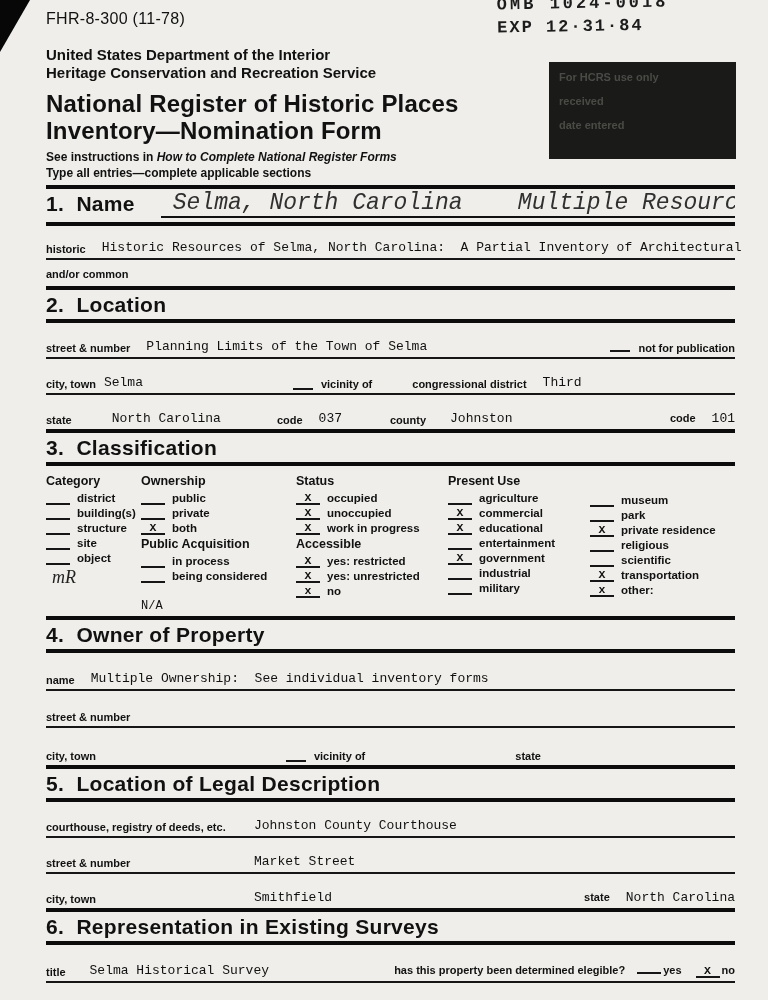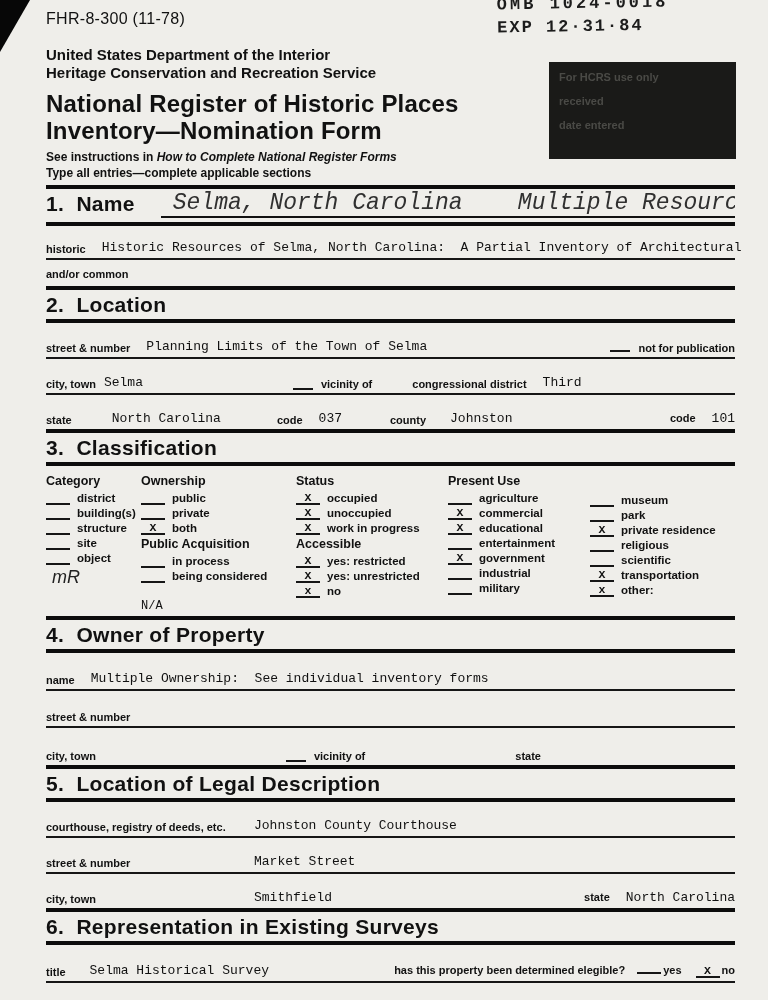--- a/index.html
+++ b/index.html
@@ -86,21 +86,21 @@
 
   
   .cgrid { display: flex; margin-top: 8px; padding-bottom: 3px; }
   .c1{width:95px}.c2{width:155px}.c3{width:152px}.c4{width:142px}.c5{flex:1}
   .chead { font-size: 12.5px; font-weight: bold; margin-bottom: 4px; }
   .chead-spacer { height: 20px; }
   .csub { font-size: 12.5px; font-weight: bold; margin: 2px 0 4px; }
   .citem { display: flex; align-items: flex-start; margin-bottom: 2px; font-size: 11.5px; font-weight: bold; }
   .citem .cmark { margin-right: 7px; flex: none; }
   .cna { font-family: "Liberation Mono", monospace; font-size: 12px; margin-top: 16px; }
-  .chand { font-family: Liberation Sans, sans-serif; font-style: italic; font-size: 18px; margin: 2px 0 0 6px; color:#222; }
+  .chand { font-family: Liberation Serif, serif; font-style: italic; font-size: 18px; margin: 2px 0 0 6px; color:#222; }
 </style>
 </head>
 <body>
 
 <div class="corner-artifact"></div>
 
 <div class="content">
 
   <div class="form-number">FHR-8-300   (11-78)</div>
 

